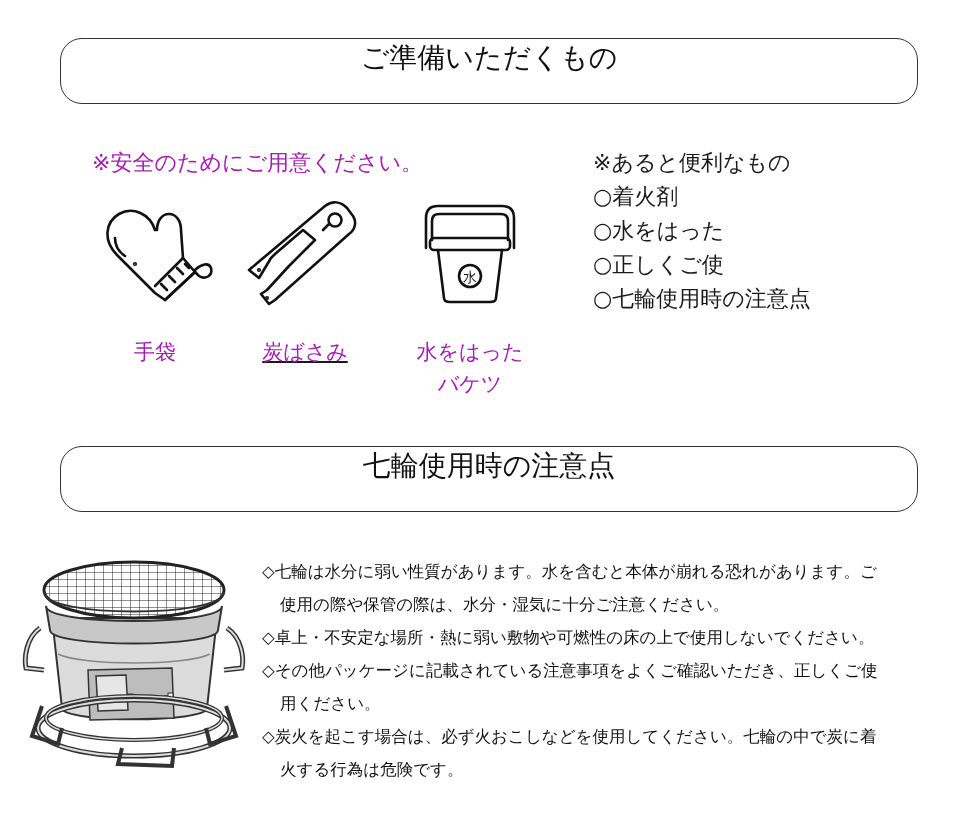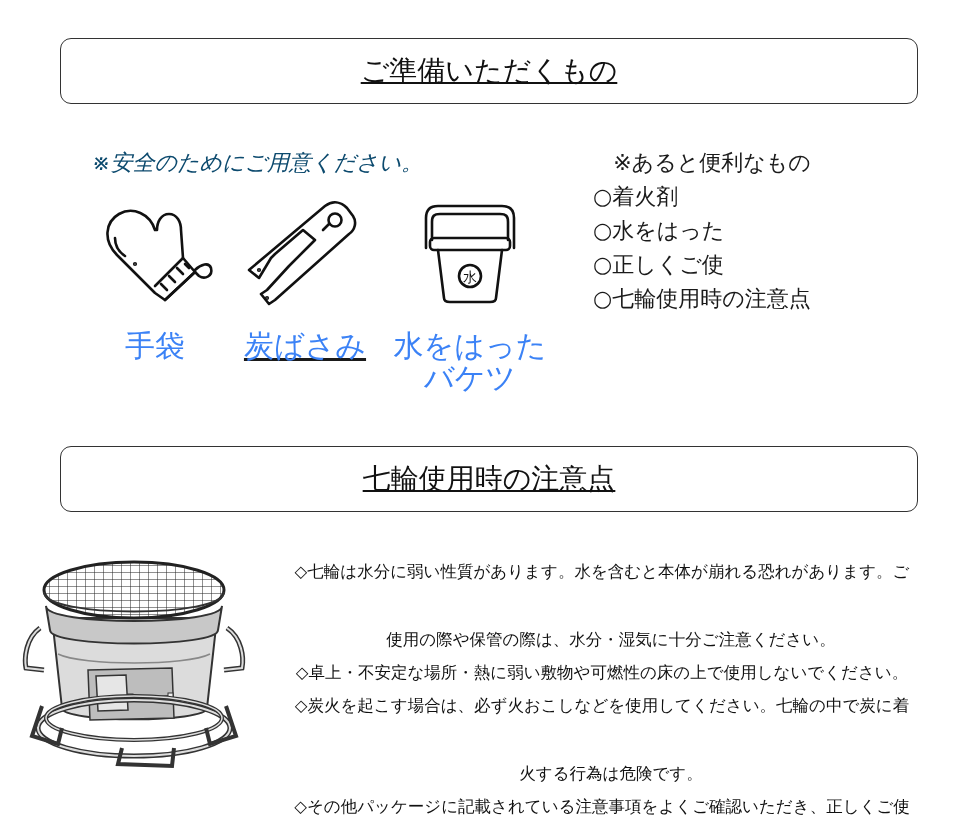--- a/index.html
+++ b/index.html
@@ -1,39 +1,39 @@
 <!DOCTYPE html>
 <html><head>
 <meta charset="utf-8">
 <style>
   html, body { margin:0; padding:0; background:#ffffff; }
   body { width:980px; height:817px; position:relative; overflow:hidden;
          font-family:"DejaVu Sans","Liberation Sans",sans-serif; color:#1a1a1a; }
   .banner { position:absolute; left:60px; width:858px; height:66px;
-            border:1.5px solid #333; border-radius:11px; box-sizing:border-box;
-            display:flex; align-items:center; justify-content:center;
-            font-size:28px; letter-spacing:0px; color:#111;text-decoration:underline; }
+            border:1.5px solid #333; border-radius:22px; box-sizing:border-box;
+            display:flex; justify-content:center;
+            font-size:28px; letter-spacing:0px; color:#111; }
   #banner1 { top:38px; }
   #banner2 { top:446px; }
-  .note { position:absolute; font-size:22px; color:#0c4a6e; white-space:nowrap;font-style:italic; }
+  .note { position:absolute; font-size:22px; color:#a21caf; white-space:nowrap; }
   #note-safety { left:92px; top:148px; }
   .tools { position:absolute; left:90px; top:200px; width:470px; height:200px; }
   .tool { position:absolute; text-align:center; }
   .tool svg { display:block; margin:0 auto; }
-  .tool .label { font-size:30px; color:#3b82f6; margin-top:22px; line-height:32px; }
+  .tool .label { font-size:21px; color:#a21caf; margin-top:28px; line-height:32px; }
   #tool-0 { left:0; width:130px; top:0; }
   #tool-1 { left:150px; width:130px; top:0;text-decoration:underline; }
   #tool-2 { left:300px; width:160px; top:0; }
   .extras { position:absolute; left:593px; top:148px; }
-  .extras .head { font-size:22px; margin-bottom:2px;text-align:right; }
+  .extras .head { font-size:22px; margin-bottom:2px; }
   .extras .item { font-size:22px; line-height:34px; }
   .grill { position:absolute; left:22px; top:558px; width:225px; height:215px; }
   .cautions { position:absolute; left:262px; top:555px; width:680px; }
-  .caution { font-size:16.5px; line-height:33px; color:#111;text-align:center; }
-  .caution .cont { padding-left:18px; display:block;margin-top:35px; }
+  .caution { font-size:16.5px; line-height:33px; color:#111; }
+  .caution .cont { padding-left:18px; display:block; }
 </style>
 </head>
 <body>
 
 <div class="banner" id="banner1">
   <span>ご準備いただくもの</span>
 </div>
 
 <div class="note" id="note-safety">※安全のためにご用意ください。</div>
 
@@ -126,20 +126,20 @@
 
 <div class="cautions">
   <div class="caution">
     <span>◇七輪は水分に弱い性質があります。水を含むと本体が崩れる恐れがあります。ご</span>
     <span class="cont">使用の際や保管の際は、水分・湿気に十分ご注意ください。</span>
   </div>
   <div class="caution">
     <span>◇卓上・不安定な場所・熱に弱い敷物や可燃性の床の上で使用しないでください。</span>
   </div>
   <div class="caution">
+    <span>◇その他パッケージに記載されている注意事項をよくご確認いただき、正しくご使</span>
+    <span class="cont">用ください。</span>
+  </div>
+  <div class="caution">
     <span>◇炭火を起こす場合は、必ず火おこしなどを使用してください。七輪の中で炭に着</span>
     <span class="cont">火する行為は危険です。</span>
-  </div>
-  <div class="caution">
-    <span>◇その他パッケージに記載されている注意事項をよくご確認いただき、正しくご使</span>
-    <span class="cont">用ください。</span>
   </div>
 </div>
 
 </body></html>

